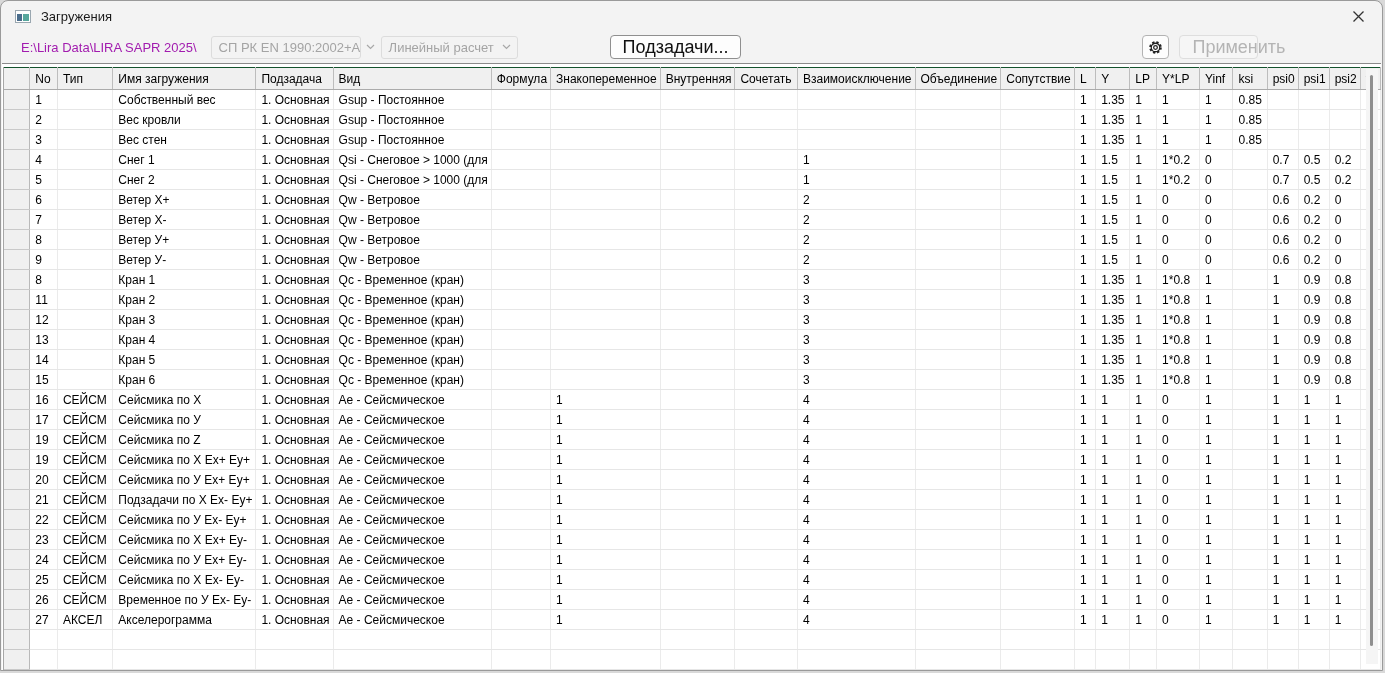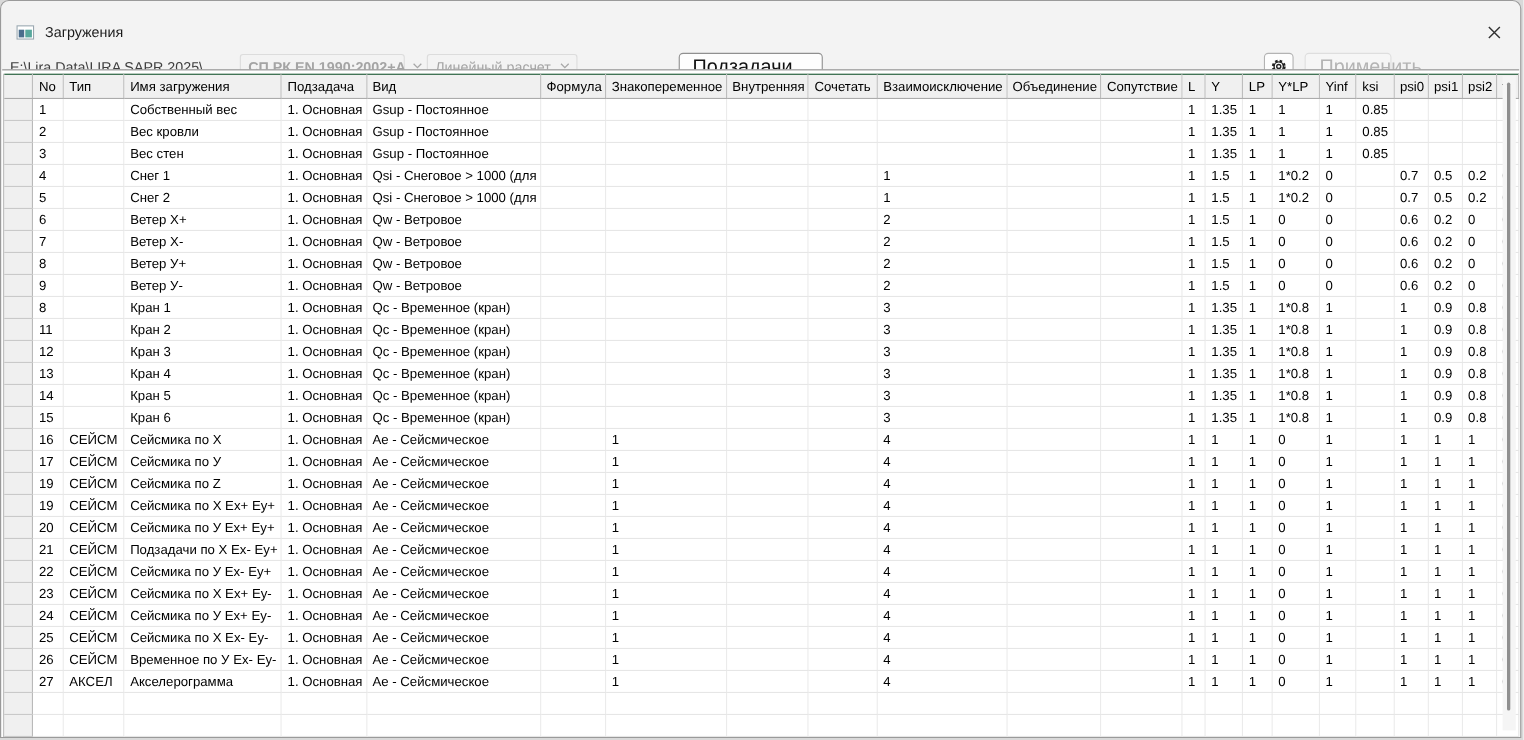--- a/index.html
+++ b/index.html
@@ -13,47 +13,47 @@
     position:absolute;left:0;top:0;width:1383px;height:671px;
     background:#f3f3f3;
     border:1px solid #9a9a9a;
     border-radius:8px 8px 0 0;
     overflow:hidden;
     box-sizing:border-box;
   }
   
   .titlebar{
     height:30px;display:flex;align-items:center;
-    padding:13px 10px 0 14px;
+    padding:0 10px 0 14px;
   }
   .app-icon{
     width:16px;height:13px;display:inline-block;position:relative;
     border:1px solid #9aa7b0;background:#fff;box-sizing:border-box;
   }
   .app-icon .p1{position:absolute;left:1px;top:3px;width:5px;height:7px;background:#4a6d8c;}
   .app-icon .p2{position:absolute;left:7px;top:3px;width:6px;height:7px;background:#57a79c;}
   .title-text{margin-left:10px;font-size:13px;color:#1a1a1a;}
   .close-btn{
     margin-left:auto;width:28px;height:24px;display:flex;align-items:center;justify-content:center;
     cursor:default;border-radius:4px;
   }
   
   .toolbar{
     height:32px;display:flex;align-items:center;
     padding:0 8px 2px 8px;position:relative;
   }
-  .path-label{font-size:13px;color:#404040;white-space:nowrap;}
+  .path-label{font-size:13px;color:#a21caf;white-space:nowrap;margin-left:12px;}
   .combo{
     display:flex;align-items:center;justify-content:space-between;
     height:23px;box-sizing:border-box;
     border:1px solid #dcdcdc;border-radius:3px;
     background:#f3f3f3;color:#a4a4a4;font-size:13px;
     padding:0 6px 0 7px;white-space:nowrap;
   }
-  .combo-code{width:150px;margin-left:33px;font-weight:bold;}
+  .combo-code{width:150px;margin-left:14px;}
   .combo-analysis{width:137px;margin-left:20px;justify-content:space-between;}
   .chev{margin-left:6px;flex:0 0 auto;}
   .btn{
     font-family:"Liberation Sans",sans-serif;
     height:24px;box-sizing:border-box;border-radius:4px;
     font-size:18px;background:#fdfdfd;border:1px solid #8f8f8f;color:#111;
     padding:0 12px;
   }
   .btn-subtasks{margin-left:92px;}
   .gear-btn{

